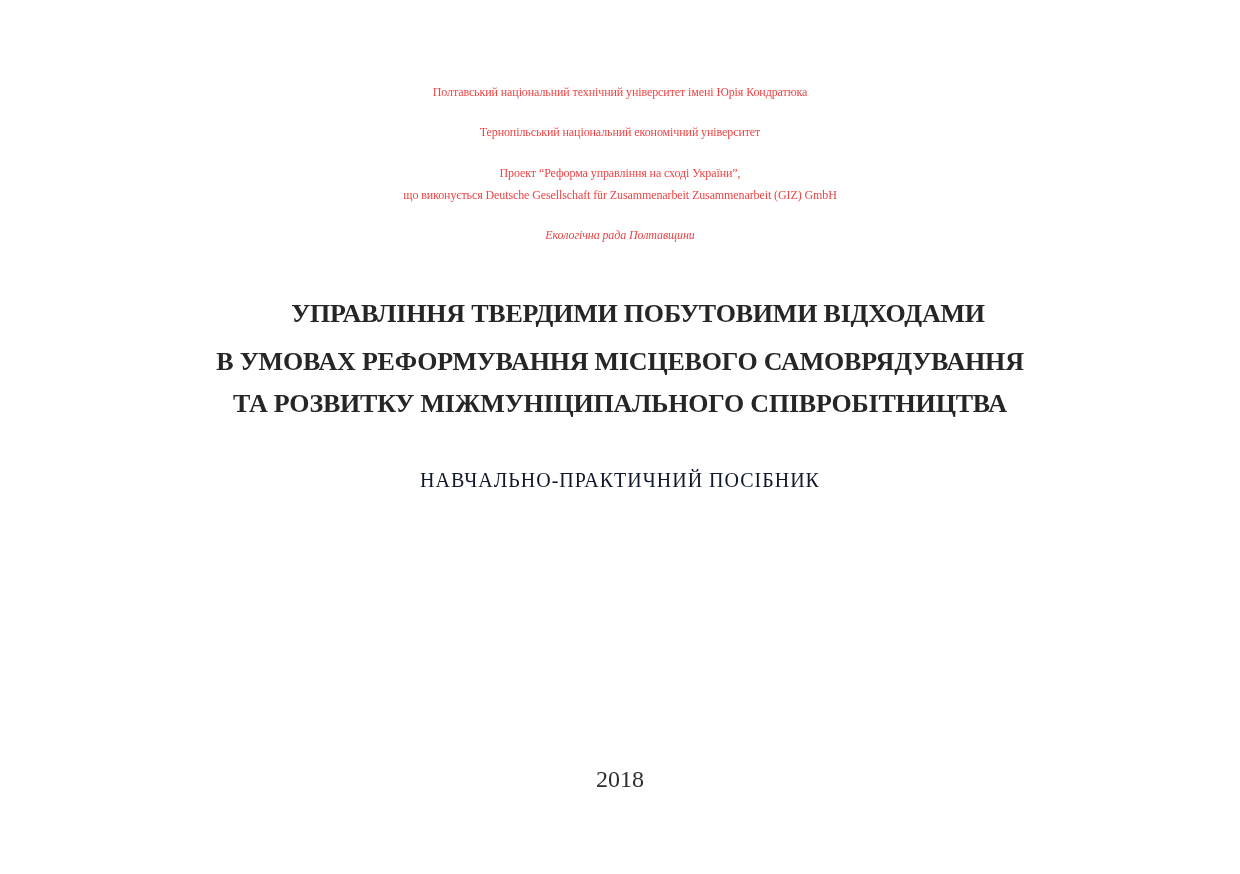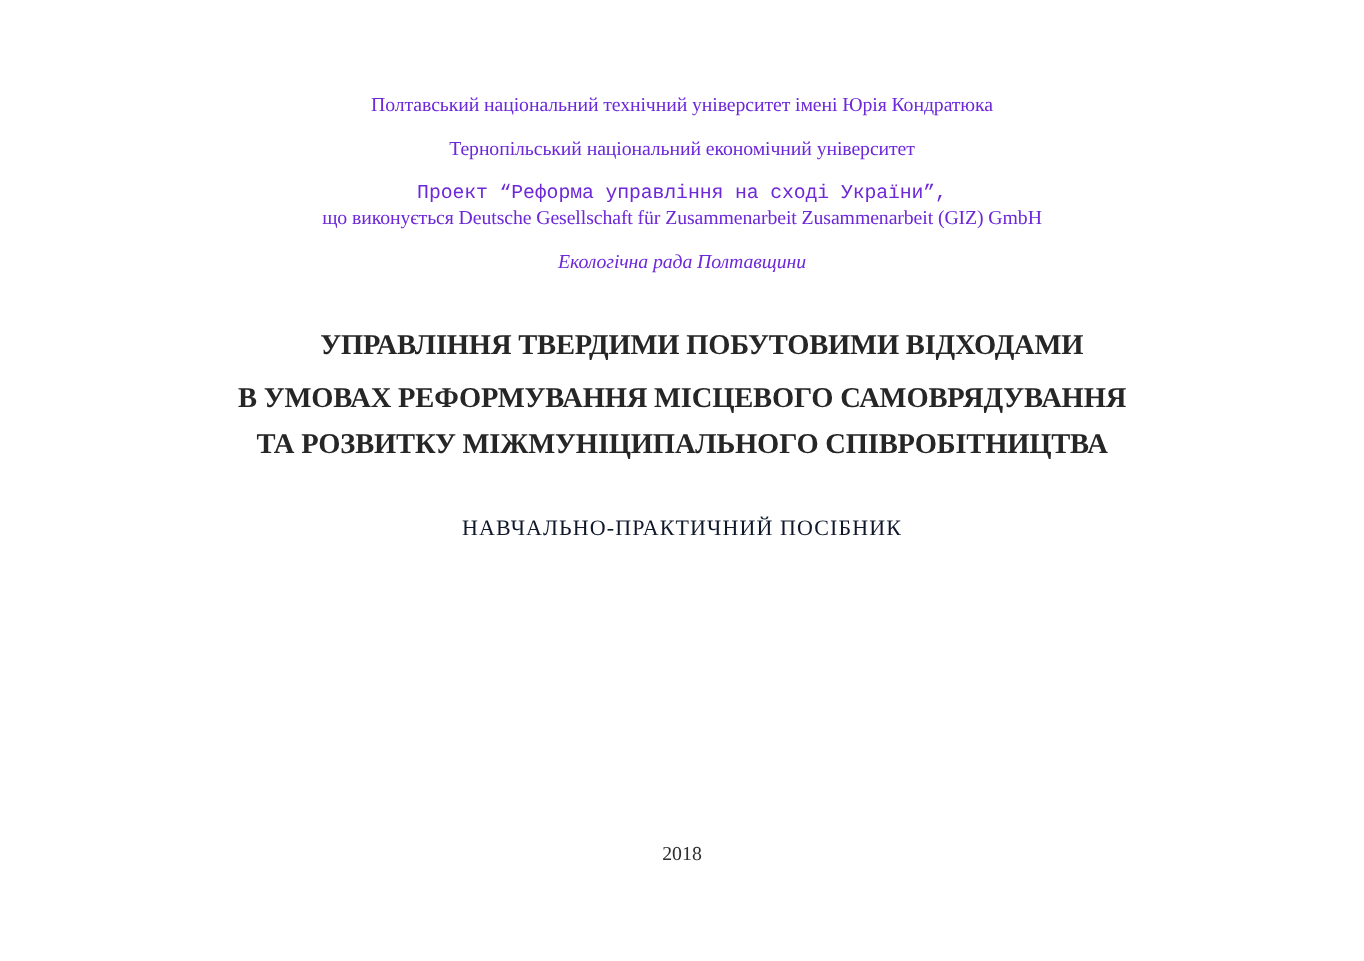--- a/index.html
+++ b/index.html
@@ -16,49 +16,49 @@
       color: #2b2b2b;
     }
     .line {
       position: absolute;
       left: 0;
       width: 1240px;
       text-align: center;
       white-space: nowrap;
     }
     .org {
-      font-size: 18px;
+      font-size: 12px;
       letter-spacing: -0.1px;
-      color: #6d28d9;
+      color: #ef4444;
     }
     .title {
       font-size: 26px;
       font-weight: bold;
       color: #262626;
       letter-spacing: -0.2px;
     }
     .subtitle {
       font-size: 20px;
       letter-spacing: 1px;
       color: #0f172a;
     }
     .year {
-      font-size: 18px;
+      font-size: 24px;
       color: #2e2e2e;
     }
   </style>
 </head>
 <body>
 
 <div>
 
   <div class="line org" style="top:85px;">Полтавський національний технічний університет імені Юрія Кондратюка</div>
   <div class="line org" style="top:125px;">Тернопільський національний економічний університет</div>
 
-  <div class="line org" style="top:166px;font-family:Liberation Mono, monospace;">Проект “Реформа управління на сході України”,</div>
+  <div class="line org" style="top:166px;">Проект “Реформа управління на сході України”,</div>
   <div class="line org" style="top:188px;">що виконується Deutsche Gesellschaft für Zusammenarbeit Zusammenarbeit (GIZ) GmbH</div>
 
   <div class="line org" style="top:228px;font-style:italic;">Екологічна рада Полтавщини</div>
 
   <div class="line title" style="top:299px; padding-left:36px; box-sizing:border-box;text-align:center;">УПРАВЛІННЯ ТВЕРДИМИ ПОБУТОВИМИ ВІДХОДАМИ</div>
   <div class="line title" style="top:347px;">В УМОВАХ РЕФОРМУВАННЯ МІСЦЕВОГО САМОВРЯДУВАННЯ</div>
   <div class="line title" style="top:389px; padding-left:-10px;">ТА РОЗВИТКУ МІЖМУНІЦИПАЛЬНОГО СПІВРОБІТНИЦТВА</div>
 
   <div class="line subtitle" style="top:469px;">НАВЧАЛЬНО-ПРАКТИЧНИЙ ПОСІБНИК</div>
 

